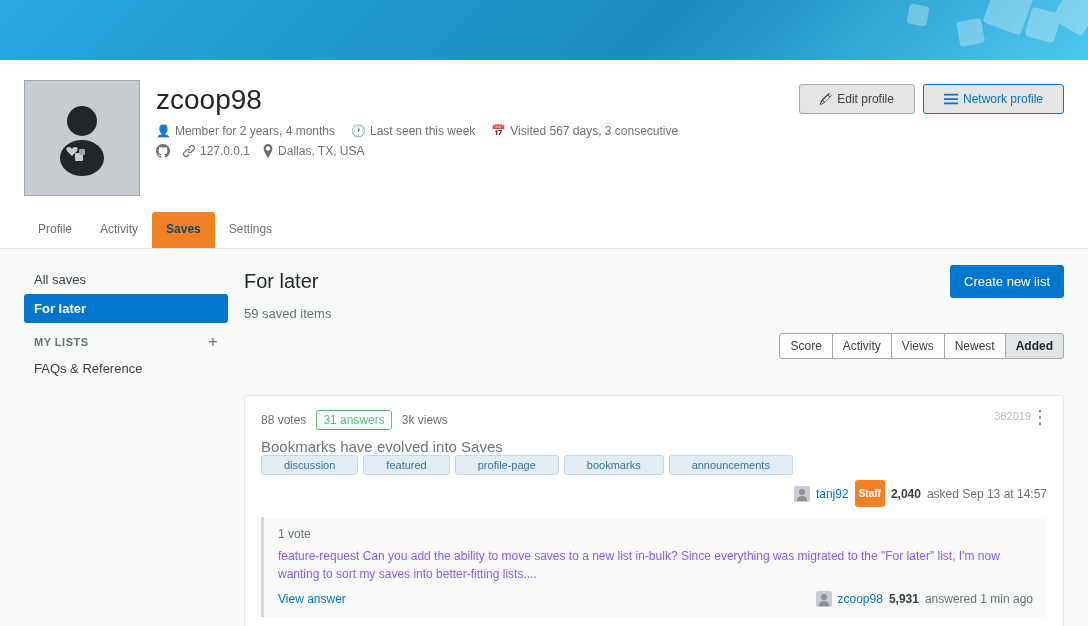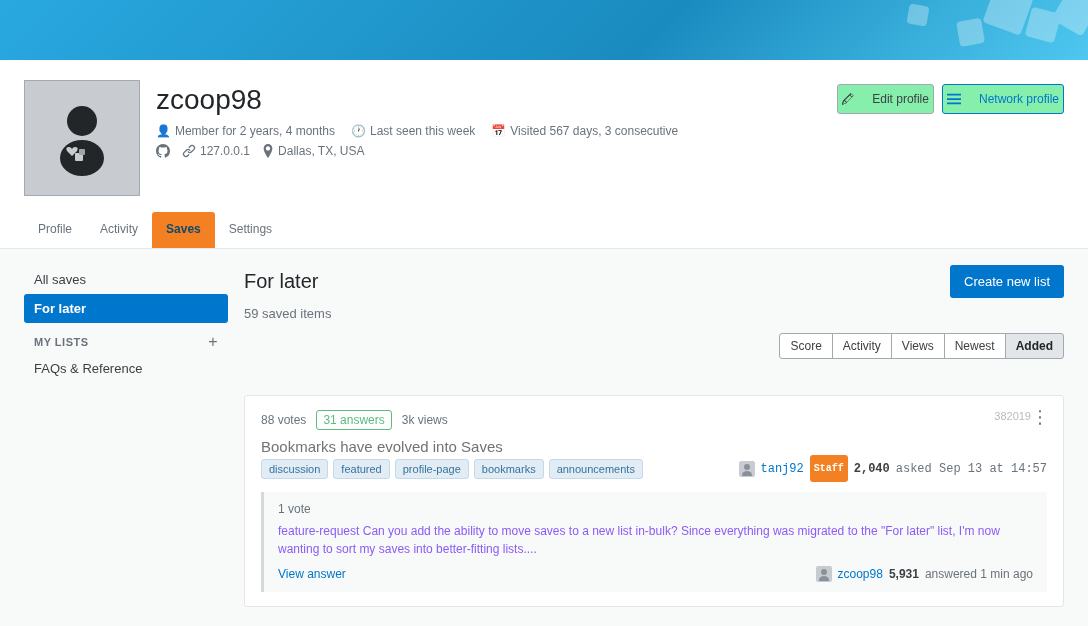--- a/index.html
+++ b/index.html
@@ -82,29 +82,29 @@
       align-items: center;
       gap: 4px;
     }
     .profile-actions {
       display: flex;
       gap: 8px;
       align-items: flex-start;
       padding-top: 4px;
     }
     .btn-edit-profile, .btn-network-profile {
-      padding: 7px 4px;
+      padding: 7px 20px;
       border: 1px solid #a2a9b1;
-      background: #86efac;
-      border-radius: 3px;
-      cursor: pointer;
-      font-size: 12px;
-      display: flex;
-      align-items: center;
-      gap: 18px;
+      background: #e5e5e5;
+      border-radius: 3px;
+      cursor: pointer;
+      font-size: 12px;
+      display: flex;
+      align-items: center;
+      gap: 5px;
       color: #3d4145;
     }
     .btn-network-profile { color: #0077cc; border-color: #0077cc; }
 
     
     .profile-nav {
       display: flex;
       gap: 0;
       margin-top: 12px;
     }
@@ -280,34 +280,33 @@
     .tags {
       display: flex;
       gap: 5px;
       flex-wrap: wrap;
       margin-bottom: 10px;
       align-items: center;
     }
     .tag {
       background: #e1ecf4;
       color: #39739d;
-      padding: 3px 7px;
+      padding: 3px 22px;
       border-radius: 3px;
       font-size: 11px;
       cursor: pointer;
       border: 1px solid #c5d9e8;
     }
     .question-meta {
       display: flex;
       justify-content: flex-end;
       align-items: center;
       gap: 6px;
       font-size: 12px;
       color: #6a737c;
-      font-family: Liberation Mono, monospace;
     }
     .user-avatar-small {
       width: 16px;
       height: 16px;
       background: #c8ccd0;
       border-radius: 2px;
       display: inline-flex;
       align-items: center;
       justify-content: center;
     }

